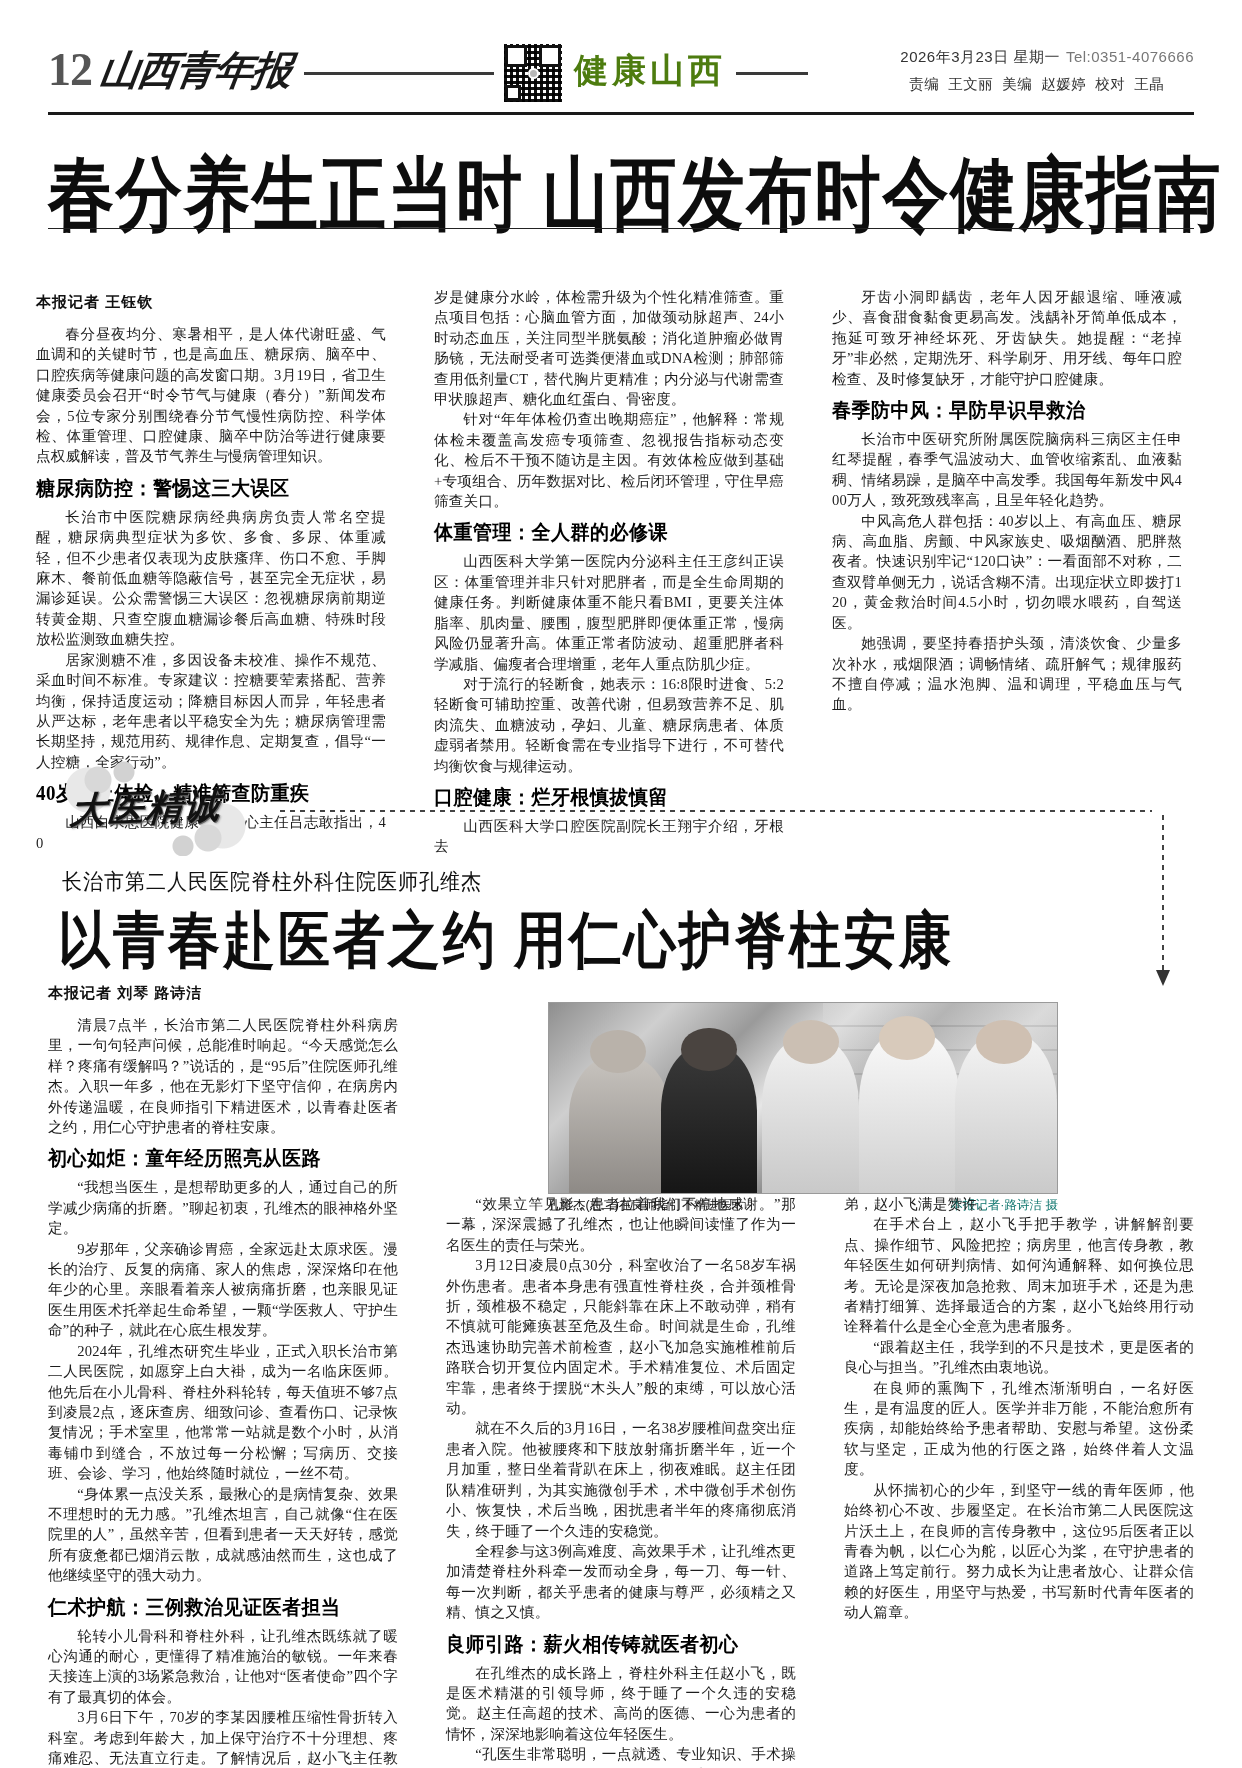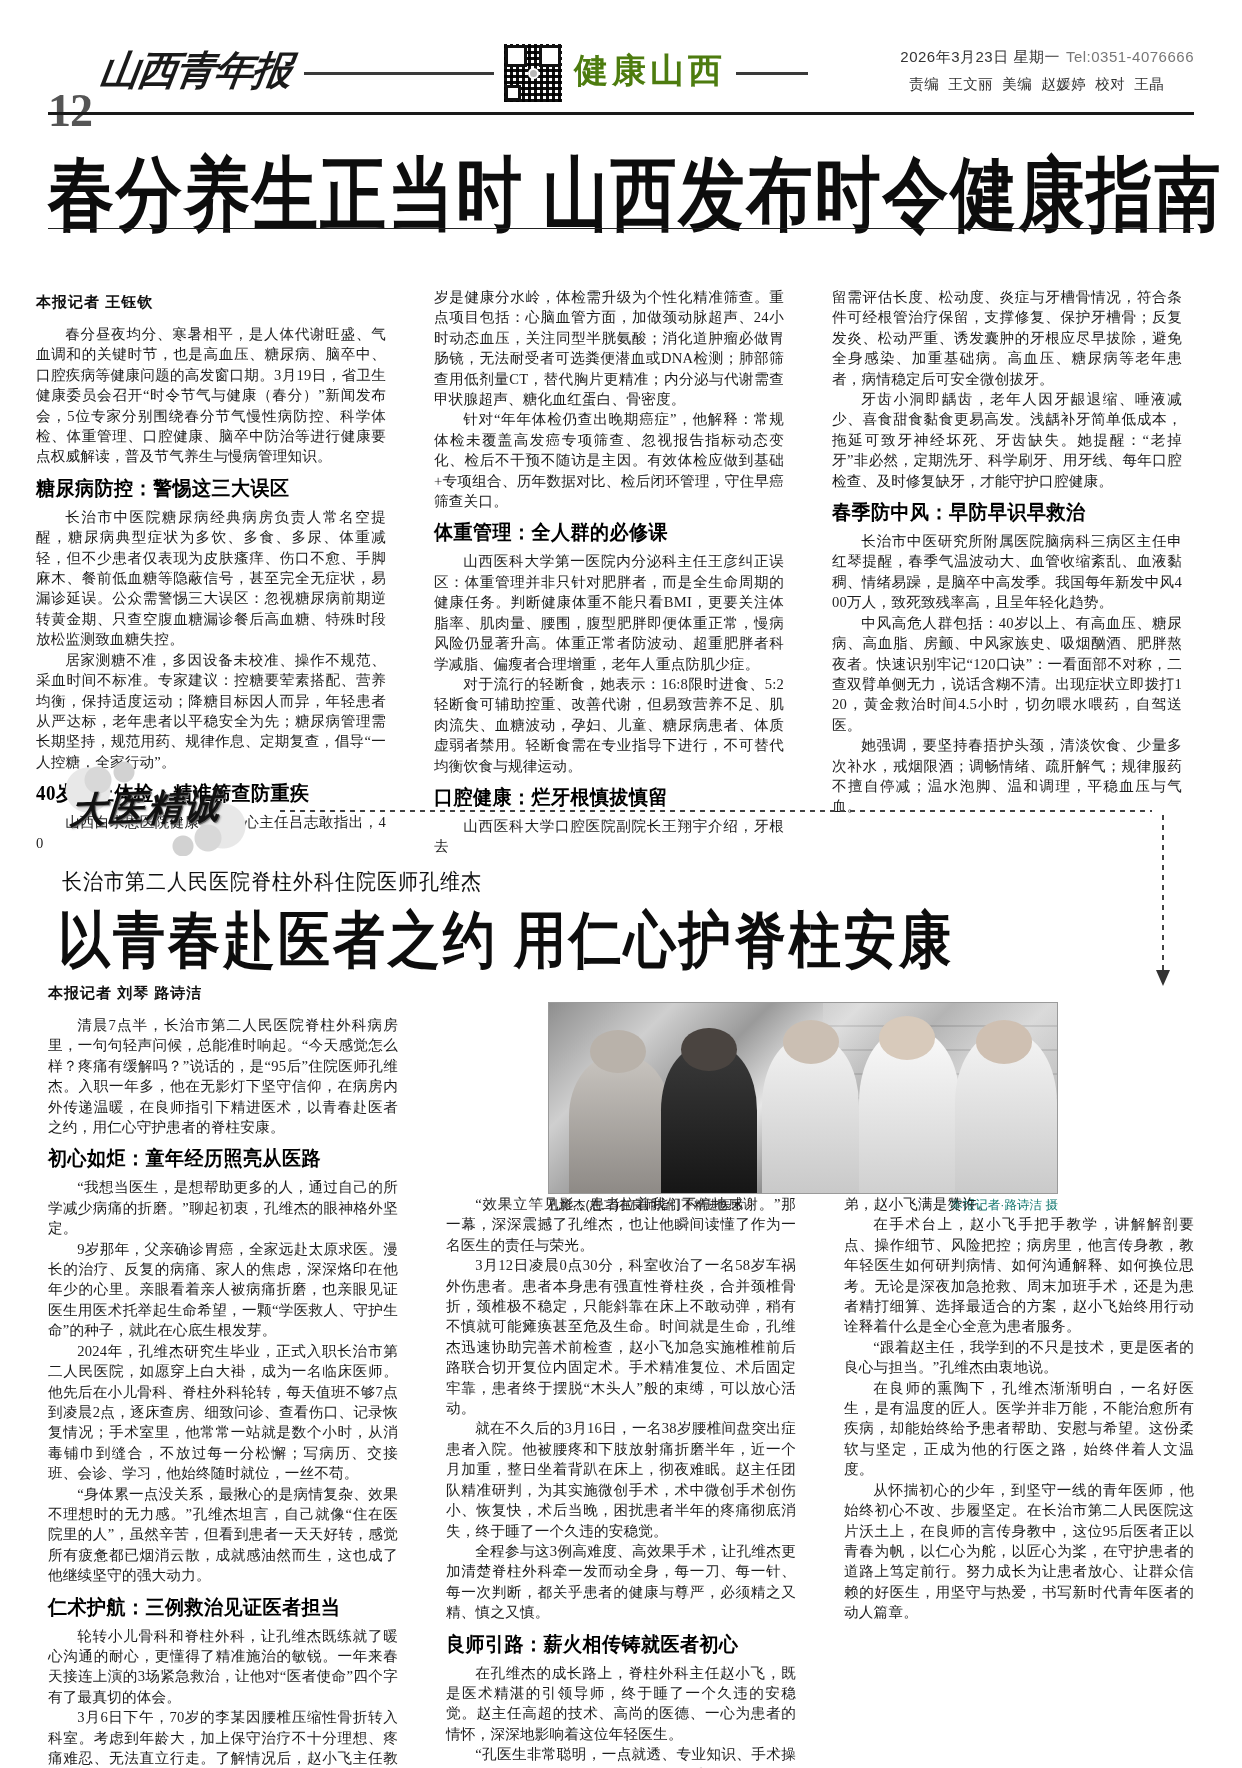--- a/index.html
+++ b/index.html
@@ -10,21 +10,21 @@
     color:#1a1a1a;
     -webkit-font-smoothing:antialiased;
   }
   .page { position:absolute; inset:0; padding:0; }
 
   
   .masthead { position:absolute; left:48px; top:42px; width:1146px; height:62px; }
   .mast-row { display:flex; align-items:flex-start; height:62px; }
   .page-num {
     font-family:"Liberation Serif",serif; font-weight:bold; font-size:46px;
-    color:#555; line-height:56px; letter-spacing:-1px; padding-right:8px;margin-top:41px;
+    color:#555; line-height:56px; letter-spacing:-1px; padding-right:8px;
   }
   .paper-logo {
     font-family:"Liberation Serif",serif; font-style:italic; font-weight:bold;
     font-size:40px; color:#1a1a1a; line-height:58px; letter-spacing:-2px;
     transform:skewX(-8deg); white-space:nowrap;
   }
   .mast-rule-left { flex:0 0 190px; height:3px; background:#3a3a3a; margin:30px 10px 0 14px; }
   .qr {
     width:58px; height:58px; flex:0 0 58px; margin-top:2px;
     background-color:#fff;
@@ -235,21 +235,20 @@
       <p class="body" style="text-indent:0">岁是健康分水岭，体检需升级为个性化精准筛查。重点项目包括：心脑血管方面，加做颈动脉超声、24小时动态血压，关注同型半胱氨酸；消化道肿瘤必做胃肠镜，无法耐受者可选粪便潜血或DNA检测；肺部筛查用低剂量CT，替代胸片更精准；内分泌与代谢需查甲状腺超声、糖化血红蛋白、骨密度。</p>
       <p class="body">针对“年年体检仍查出晚期癌症”，他解释：常规体检未覆盖高发癌专项筛查、忽视报告指标动态变化、检后不干预不随访是主因。有效体检应做到基础+专项组合、历年数据对比、检后闭环管理，守住早癌筛查关口。</p>
       <h3 class="sub">体重管理：全人群的必修课</h3>
       <p class="body">山西医科大学第一医院内分泌科主任王彦纠正误区：体重管理并非只针对肥胖者，而是全生命周期的健康任务。判断健康体重不能只看BMI，更要关注体脂率、肌肉量、腰围，腹型肥胖即便体重正常，慢病风险仍显著升高。体重正常者防波动、超重肥胖者科学减脂、偏瘦者合理增重，老年人重点防肌少症。</p>
       <p class="body">对于流行的轻断食，她表示：16:8限时进食、5:2轻断食可辅助控重、改善代谢，但易致营养不足、肌肉流失、血糖波动，孕妇、儿童、糖尿病患者、体质虚弱者禁用。轻断食需在专业指导下进行，不可替代均衡饮食与规律运动。</p>
       <h3 class="sub">口腔健康：烂牙根慎拔慎留</h3>
       <p class="body">山西医科大学口腔医院副院长王翔宇介绍，牙根去</p>
     </div>
 
     <div class="col c3">
-      <p class="body" style="text-indent:0">留需评估长度、松动度、炎症与牙槽骨情况，符合条件可经根管治疗保留，支撑修复、保护牙槽骨；反复发炎、松动严重、诱发囊肿的牙根应尽早拔除，避免全身感染、加重基础病。高血压、糖尿病等老年患者，病情稳定后可安全微创拔牙。</p>
       <p class="body">牙齿小洞即龋齿，老年人因牙龈退缩、唾液减少、喜食甜食黏食更易高发。浅龋补牙简单低成本，拖延可致牙神经坏死、牙齿缺失。她提醒：“老掉牙”非必然，定期洗牙、科学刷牙、用牙线、每年口腔检查、及时修复缺牙，才能守护口腔健康。</p>
       <h3 class="sub">春季防中风：早防早识早救治</h3>
       <p class="body">长治市中医研究所附属医院脑病科三病区主任申红琴提醒，春季气温波动大、血管收缩紊乱、血液黏稠、情绪易躁，是脑卒中高发季。我国每年新发中风400万人，致死致残率高，且呈年轻化趋势。</p>
       <p class="body">中风高危人群包括：40岁以上、有高血压、糖尿病、高血脂、房颤、中风家族史、吸烟酗酒、肥胖熬夜者。快速识别牢记“120口诀”：一看面部不对称，二查双臂单侧无力，说话含糊不清。出现症状立即拨打120，黄金救治时间4.5小时，切勿喂水喂药，自驾送医。</p>
       <p class="body">她强调，要坚持春捂护头颈，清淡饮食、少量多次补水，戒烟限酒；调畅情绪、疏肝解气；规律服药不擅自停减；温水泡脚、温和调理，平稳血压与气血。</p>
     </div>
 
     <div class="clear"></div>
   </div>
 

